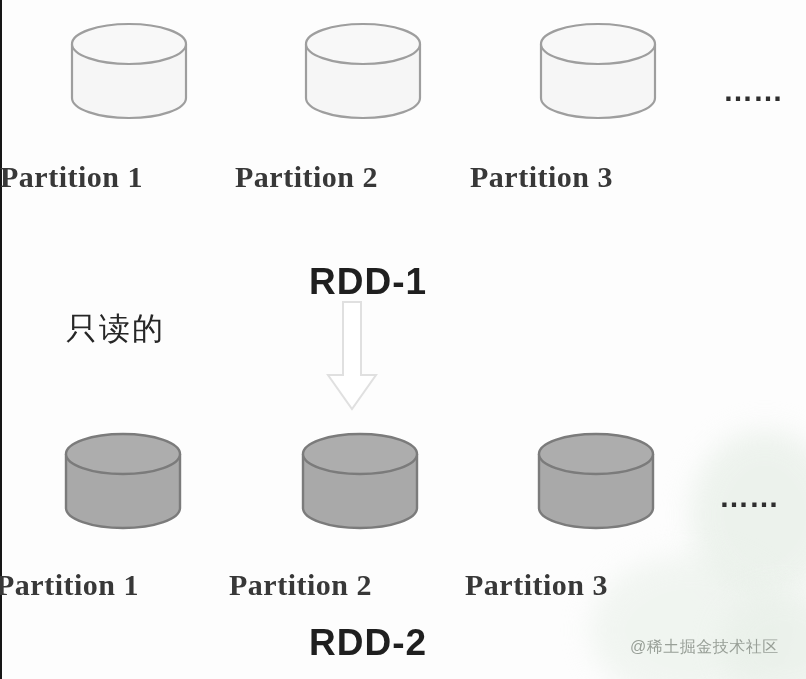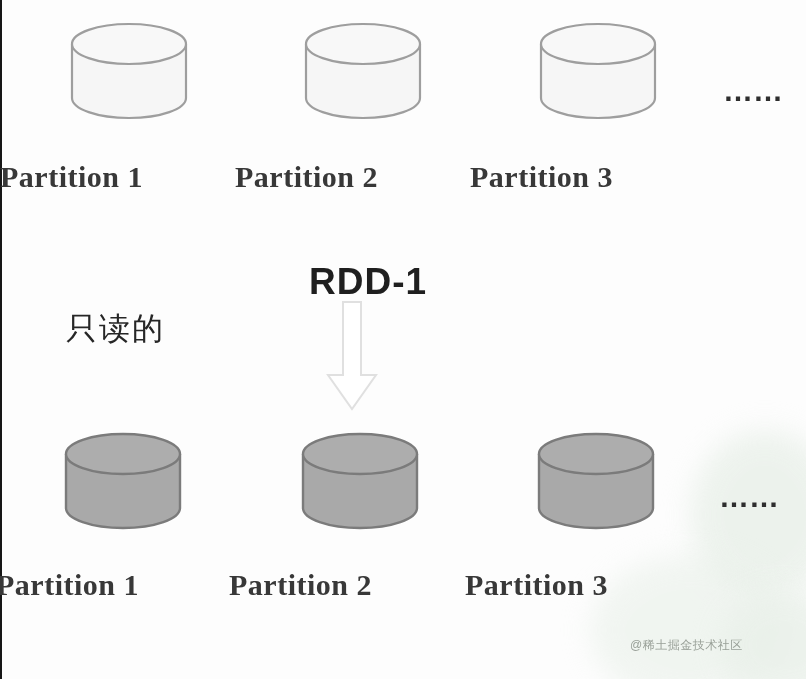--- a/index.html
+++ b/index.html
@@ -43,21 +43,21 @@
   .arrow polygon{fill:#ffffff;stroke:#e0e0e0;stroke-width:2;}
   .blob{
     position:absolute;border-radius:50%;
     filter:blur(14px);
   }
   .blob1{left:690px;top:430px;width:150px;height:170px;opacity:.8;}
   .blob2{left:590px;top:555px;width:200px;height:150px;opacity:.6;}
   .blob3{left:720px;top:590px;width:130px;height:110px;opacity:.8;}
   .watermark{
     position:absolute;left:630px;top:637px;width:176px;
-    font-size:12px;color:#99a098;letter-spacing:0.5px;
+    font-size:16px;color:#99a098;letter-spacing:0.5px;
     white-space:nowrap;
   }
 </style>
 </head>
 <body>
 
 <div class="stage">
   <div class="left-strip"></div>
 
   <div class="blob blob1" style="background:#e9f0e9;"></div>
@@ -101,15 +101,16 @@
   <svg class="cyl cyl-gray" style="left:537px;top:432px;" viewBox="0 0 118 98">
     <path class="body" d="M2,22 v54 a57,20 0 0 0 114,0 v-54" fill="#a9a9a9"></path>
     <ellipse class="top" cx="59" cy="22" rx="57" ry="20" fill="#adadad"></ellipse>
   </svg>
   <div class="dots" style="left:704px;top:482px;">……</div>
 
   <div class="plabel" style="left:-4px;top:568px;">Partition 1</div>
   <div class="plabel" style="left:229px;top:568px;">Partition 2</div>
   <div class="plabel" style="left:465px;top:568px;">Partition 3</div>
 
+  <div class="rdd-label" style="left:248px;top:622px;">RDD-2</div>
 
   <div class="watermark">@稀土掘金技术社区</div>
 </div>
 
 </body></html>

